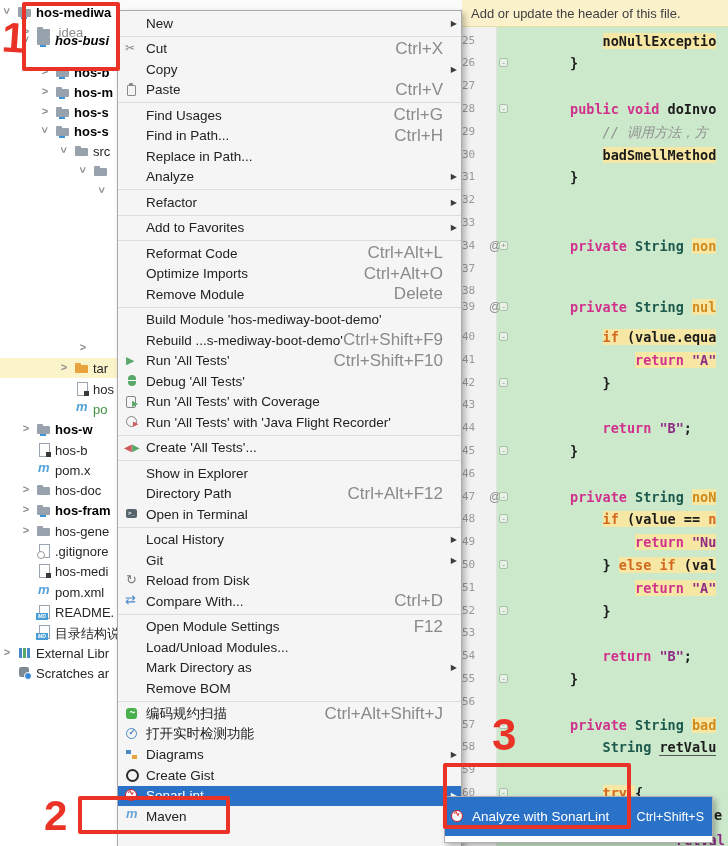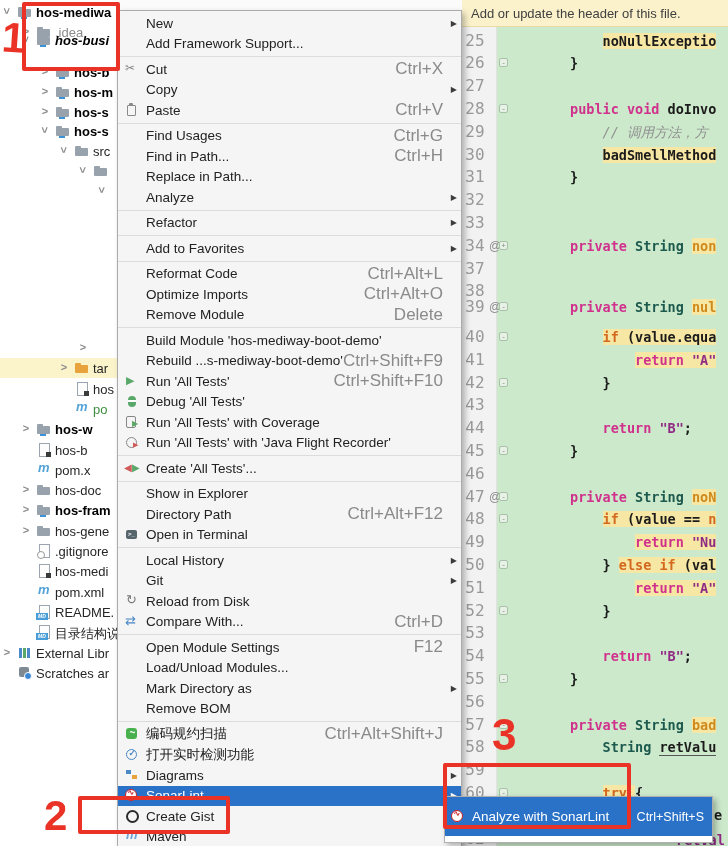--- a/index.html
+++ b/index.html
@@ -78,22 +78,22 @@
   .sonarlint-disabled-icon::before{content:"";position:absolute;left:1px;top:1px;width:10px;height:10px;border:1.5px solid #9f9f9f;border-radius:50%;background:#fff;}
   .sonarlint-disabled-icon::after{content:"∿";position:absolute;left:3.5px;top:0.5px;font-size:8px;color:#9f9f9f;font-weight:bold;}
   .maven-icon::before{content:"m";position:absolute;left:2px;top:-2px;font-size:13px;font-style:italic;font-weight:bold;color:#6ea5d8;}
 
   
   #editor{position:absolute;left:462px;top:0;width:266px;height:846px;background:#cde9cc;overflow:hidden;}
   #banner{position:absolute;left:0;top:0;width:266px;height:27px;background:#fbf2cc;border-bottom:1px solid #e8dca4;
           font-size:13px;color:#404040;line-height:27px;padding-left:9px;box-sizing:border-box;white-space:nowrap;z-index:2;}
   #gutterbg{position:absolute;left:0;top:27px;width:34px;height:819px;background:#f2f2f2;border-right:1px solid #e2e2e2;}
   .code-line{position:absolute;left:0;width:266px;height:22.8px;white-space:nowrap;overflow:hidden;}
-  .code-line .num{position:absolute;left:0;top:0;width:26px;text-align:center;font-family:"DejaVu Sans Mono",monospace;
-                  font-size:16px;color:#999;line-height:22.8px;}
+  .code-line .num{position:absolute;left:0;top:0;width:26px;text-align:left;font-family:"DejaVu Sans Mono",monospace;
+                  font-size:11px;color:#999;line-height:22.8px;}
   .code-line .mark{position:absolute;left:27px;top:0;font-size:12px;color:#8c8c8c;line-height:22.8px;}
   .code-line .fold{position:absolute;left:37px;top:6px;width:9px;height:9px;border:1px solid #a9c0a9;background:#e7f1e5;
                    border-radius:2px;font-size:8px;line-height:8px;text-align:center;color:#7d8f7d;box-sizing:border-box;}
   .code-line .code{position:absolute;top:0;font-family:"DejaVu Sans Mono",monospace;font-size:13.5px;font-weight:bold;
                    line-height:22.8px;letter-spacing:0;}
   .seg{white-space:pre;}
   .pl{color:#1b1b1b;} .kw{color:#d0318c;} .kw2{color:#d2691e;} .cls{color:#1d5a4e;}
   .str{color:#8f2b84;} .hm{color:#cf8a1d;}
   .cmt{color:#909090;font-style:italic;font-weight:normal;}
   .hl{background:#f7e7a4;}
@@ -281,26 +281,20 @@
 
   <div id="peek"></div>
 
   <div id="menu">
       <div class="mi">
         <span class="ic"></span>
         <span class="lbl">New</span>
         <span class="sc"></span>
         <span class="arrow">▶</span>
       </div>
-      <div class="mi">
-        <span class="ic"></span>
-        <span class="lbl">Add Framework Support...</span>
-        <span class="sc"></span>
-        <span class="arrow"></span>
-      </div>
       <div class="msep"></div>
       <div class="mi">
         <span class="ic scissors-icon"></span>
         <span class="lbl">Cut</span>
         <span class="sc">Ctrl+X</span>
         <span class="arrow"></span>
       </div>
       <div class="mi">
         <span class="ic"></span>
         <span class="lbl">Copy</span>
@@ -496,31 +490,31 @@
         <span class="lbl">打开实时检测功能</span>
         <span class="sc"></span>
         <span class="arrow"></span>
       </div>
       <div class="mi">
         <span class="ic diagrams-icon"></span>
         <span class="lbl">Diagrams</span>
         <span class="sc"></span>
         <span class="arrow">▶</span>
       </div>
+      <div class="mi">
+        <span class="ic gist-icon"></span>
+        <span class="lbl">Create Gist</span>
+        <span class="sc"></span>
+        <span class="arrow"></span>
+      </div>
       <div class="mi selected">
         <span class="ic sonarlint-icon"></span>
         <span class="lbl">SonarLint</span>
         <span class="sc"></span>
         <span class="arrow">▶</span>
-      </div>
-      <div class="mi">
-        <span class="ic gist-icon"></span>
-        <span class="lbl">Create Gist</span>
-        <span class="sc"></span>
-        <span class="arrow"></span>
       </div>
       <div class="mi">
         <span class="ic maven-icon"></span>
         <span class="lbl">Maven</span>
         <span class="sc"></span>
         <span class="arrow">▶</span>
       </div>
     </div>
 
   <div id="editor">

